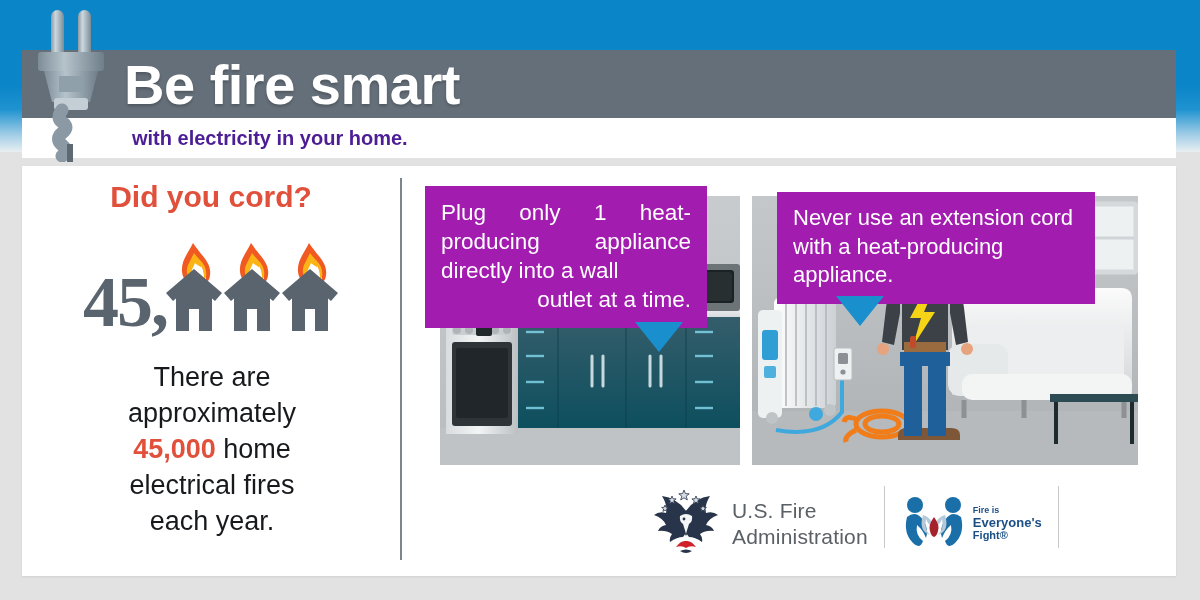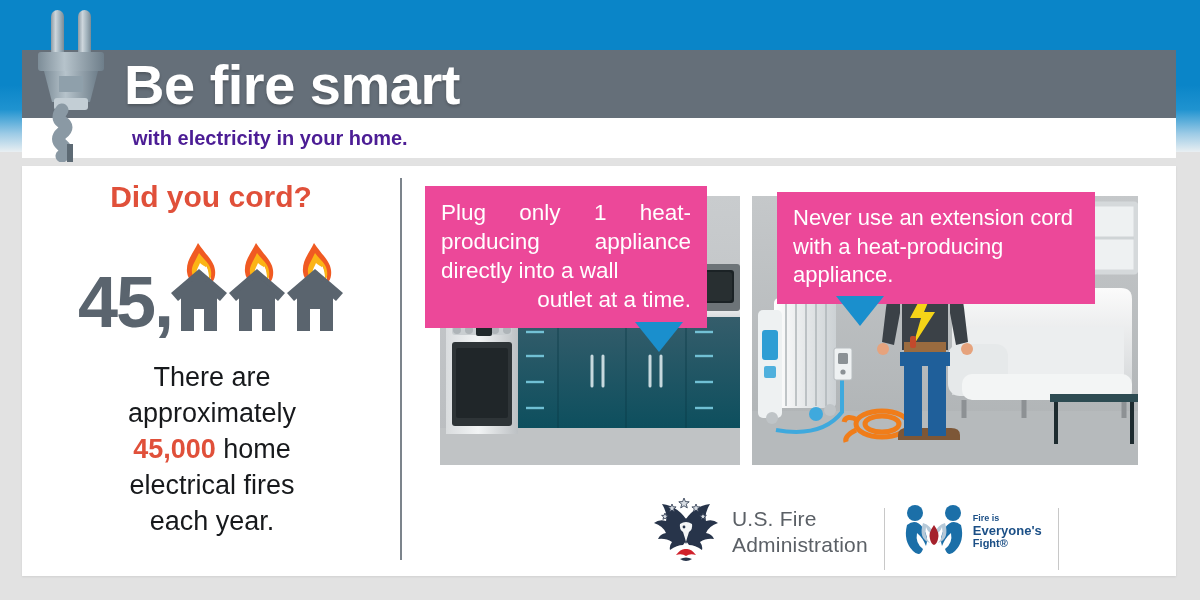--- a/index.html
+++ b/index.html
@@ -58,60 +58,61 @@
     text-align: center;
     color: #e0503a; font-size: 30px; font-weight: bold;
   }
   .bignum-row {
     position: absolute; left: 22px; top: 235px; width: 378px; height: 100px;
     display: flex; align-items: flex-end; justify-content: center;
   }
   .bignum {
     color: #5a646e; font-size: 72px; font-weight: bold; line-height: 0.92;
     letter-spacing: -2px;
+    font-family: Liberation Serif, serif;
   }
   .houses { display: flex; align-items: flex-end; margin-left: -2px; }
   .house-unit { position: relative; width: 58px; height: 96px; }
   .house-unit svg { position: absolute; left: 0; top: 0; }
 
   .stat-body {
     position: absolute; left: 52px; top: 360px; width: 320px;
     text-align: center; color: #17191c;
     font-size: 27px; line-height: 1.33;
   }
   .stat-body .hl { color: #e0503a; font-weight: bold; }
 
   
   .photo { position: absolute; overflow: hidden; }
   .photo-kitchen { left: 440px; top: 196px; width: 300px; height: 269px; }
   .photo-living  { left: 752px; top: 196px; width: 386px; height: 269px; }
 
   
   .bubble {
-    position: absolute; background: #ec4899; color: #ffffff;
+    position: absolute; background: #a21caf; color: #ffffff;
     padding: 12px 16px 14px 16px;
   }
   .bubble-mid { left: 425px; top: 186px; width: 282px; }
   .bubble-mid .btext { font-size: 22.5px; line-height: 1.29; text-align: justify; }
   .bubble-mid .btext .last { display: block; text-align: right; }
   .bubble-right { left: 777px; top: 192px; width: 318px; }
   .bubble-right .btext { font-size: 22px; line-height: 1.3; }
   .tail {
     position: absolute; width: 0; height: 0;
     border-left: 24px solid transparent;
     border-right: 24px solid transparent;
     border-top: 30px solid #1a8fcd;
   }
   .tail-mid   { left: 635px; top: 322px; }
   .tail-right { left: 836px; top: 296px; }
 
   
   .logos {
     position: absolute; left: 650px; top: 486px; width: 500px; height: 84px;
-    display: flex; align-items: flex-end;
+    display: flex; align-items: flex-start;
   }
   .logo-cell { display: flex; align-items: center; height: 76px; }
   .logo-sep { width: 1px; height: 62px; background: #c8c8c8; margin: 0 16px; }
 
   .usfa-text {
     margin-left: 10px; color: #5b6066;
     font-size: 21px; line-height: 1.22; font-weight: normal;
     letter-spacing: 0.2px;
   }
   .feft { margin-left: 6px; line-height: 1.08; }

